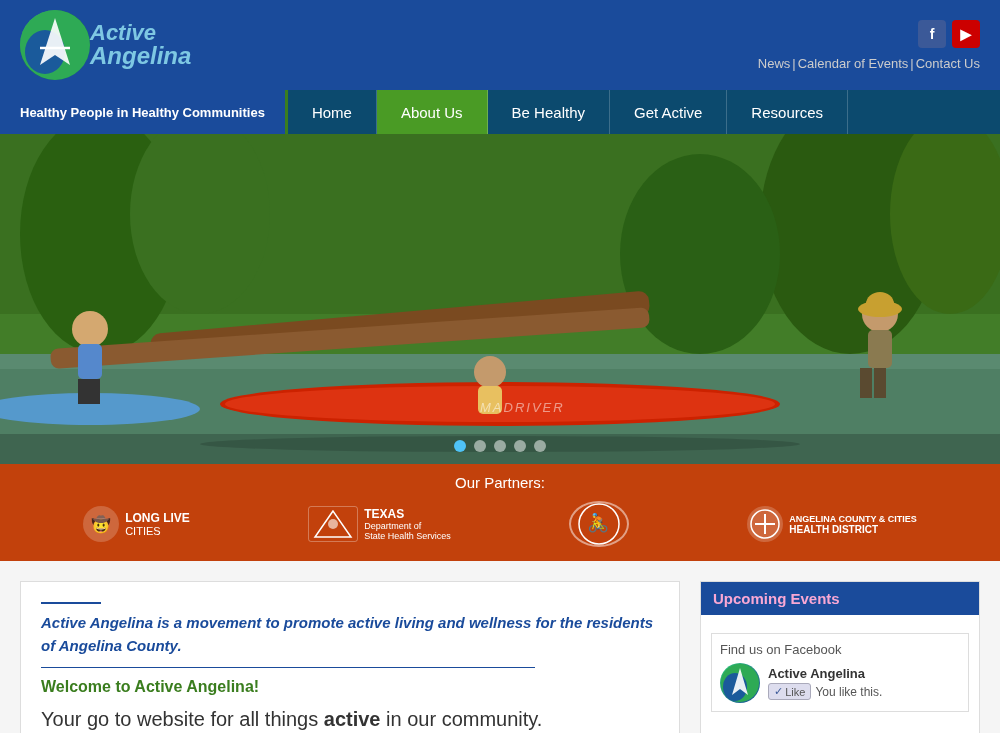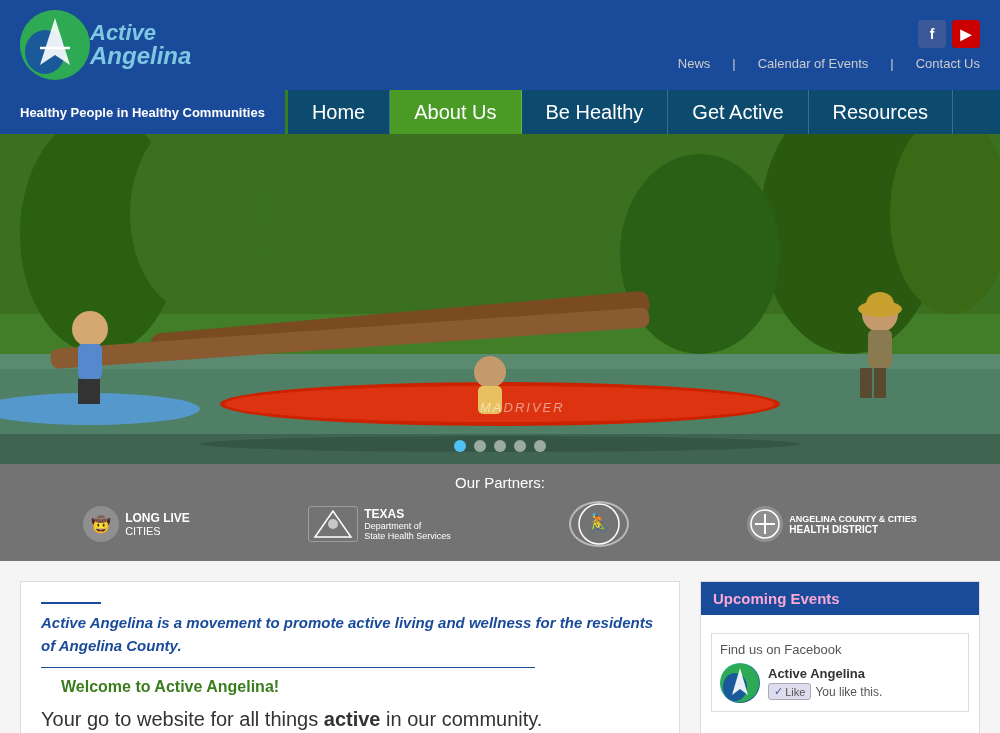--- a/index.html
+++ b/index.html
@@ -10,59 +10,59 @@
     .logo-area { display: flex; align-items: center; }
     .logo-circle-inner { width: 70px; height: 70px; border-radius: 50%; background: radial-gradient(circle at 40% 40%, #3cb371 40%, #1a6b2a 60%, #1a4b9b 80%); display: flex; align-items: center; justify-content: center; }
     .logo-text { display: flex; flex-direction: column; }
     .logo-active { color: #7ec8e3; font-size: 22px; font-style: italic; font-weight: bold; line-height: 1; }
     .logo-angelina { color: #7ec8e3; font-size: 24px; font-style: italic; font-weight: bold; line-height: 1; }
     .header-right { display: flex; flex-direction: column; align-items: flex-end; gap: 8px; }
     .social-icons { display: flex; gap: 6px; }
     .social-icon { width: 28px; height: 28px; border-radius: 4px; display: flex; align-items: center; justify-content: center; color: white; font-weight: bold; font-size: 14px; cursor: pointer; }
     .facebook-icon { background: #3b5998; }
     .youtube-icon { background: #cc0000; }
-    .header-links { display: flex; gap: 22px; color: #ccc; font-size: 13px; text-align: center; }
+    .header-links { display: flex; gap: 2px; color: #ccc; font-size: 13px; text-align: center; }
     .header-links span { color: #ccc; cursor: pointer; }
     .header-divider { color: #ccc; }
 
     
     .nav-bar { background: #0c4a6e; display: flex; align-items: stretch; height: 44px; }
     .nav-tagline { background: #1a4b9b; color: white; font-weight: bold; font-size: 13px; padding: 0 20px; display: flex; align-items: center; border-right: 3px solid #3a7d1e; min-width: 230px; }
     .nav-items { display: flex; align-items: stretch; flex: 1; }
-    .nav-item { color: white; font-size: 20px; padding: 0 24px; display: flex; align-items: center; cursor: pointer; border-right: 1px solid rgba(255,255,255,0.2); }
+    .nav-item { color: white; font-size: 15px; padding: 0 24px; display: flex; align-items: center; cursor: pointer; border-right: 1px solid rgba(255,255,255,0.2); }
     .nav-item.active { background: #4a9b25; }
 
     
     .hero { width: 100%; height: 330px; position: relative; overflow: hidden; background: #2d5a1b; }
     
     
     .slider-dots { position: absolute; bottom: 12px; left: 50%; transform: translateX(-50%); display: flex; gap: 8px; }
     .dot { width: 12px; height: 12px; border-radius: 50%; background: rgba(255,255,255,0.5); cursor: pointer; }
     .dot.active { background: #4fc3f7; }
 
     
-    .partners-bar { background: #737373; padding: 10px 24px 14px; text-align: center; }
+    .partners-bar { background: #c2410c; padding: 10px 24px 14px; text-align: center; }
     .partners-title { color: white; font-size: 15px; margin-bottom: 10px; }
     .partners-logos { display: flex; justify-content: space-around; align-items: center; }
     .partner-item { display: flex; align-items: center; gap: 6px; color: white; }
     .partner-icon { width: 36px; height: 36px; background: rgba(255,255,255,0.2); border-radius: 50%; display: flex; align-items: center; justify-content: center; font-size: 16px; }
     .partner-text { font-size: 11px; color: white; text-align: left; }
     .partner-text .line1 { font-weight: bold; font-size: 12px; }
     .partner-logo-box { width: 50px; height: 36px; border: 1px solid rgba(255,255,255,0.3); border-radius: 3px; display: flex; align-items: center; justify-content: center; }
 
     
     .main-content { display: flex; padding: 20px; gap: 20px; background: #f5f5f5; }
     .left-col { flex: 1; background: white; padding: 20px; border: 1px solid #ddd; }
     .right-col { width: 280px; background: white; border: 1px solid #ddd; }
 
     
     .mission-line { width: 60px; height: 2px; background: #1a4b9b; margin-bottom: 8px; }
     .mission-text { color: #1a4b9b; font-size: 15px; font-style: italic; font-weight: bold; line-height: 1.5; margin-bottom: 10px; }
     .mission-divider { width: 80%; height: 1px; background: #1a4b9b; margin: 10px 0; }
-    .welcome-title { color: #3a7d1e; font-size: 16px; font-weight: bold; margin-bottom: 8px; margin-left: 20px; }
+    .welcome-title { color: #3a7d1e; font-size: 16px; font-weight: bold; margin-bottom: 8px; }
     .welcome-text { color: #333; font-size: 20px; line-height: 1.5; }
     .welcome-text strong { font-weight: bold; }
 
     
     .events-header { background: #1a4b9b; color: #f9a8d4; padding: 8px 12px; font-size: 15px; font-weight: bold; }
     .events-body { padding: 10px; }
     .facebook-section { border: 1px solid #ddd; padding: 8px; margin-top: 8px; }
     .fb-find-us { color: #555; font-size: 13px; margin-bottom: 6px; }
     .fb-profile { display: flex; align-items: center; gap: 8px; }
     .fb-avatar { width: 40px; height: 40px; background: linear-gradient(135deg, #2ecc71, #1a4b9b); border-radius: 50%; display: flex; align-items: center; justify-content: center; color: white; font-size: 10px; font-weight: bold; }

